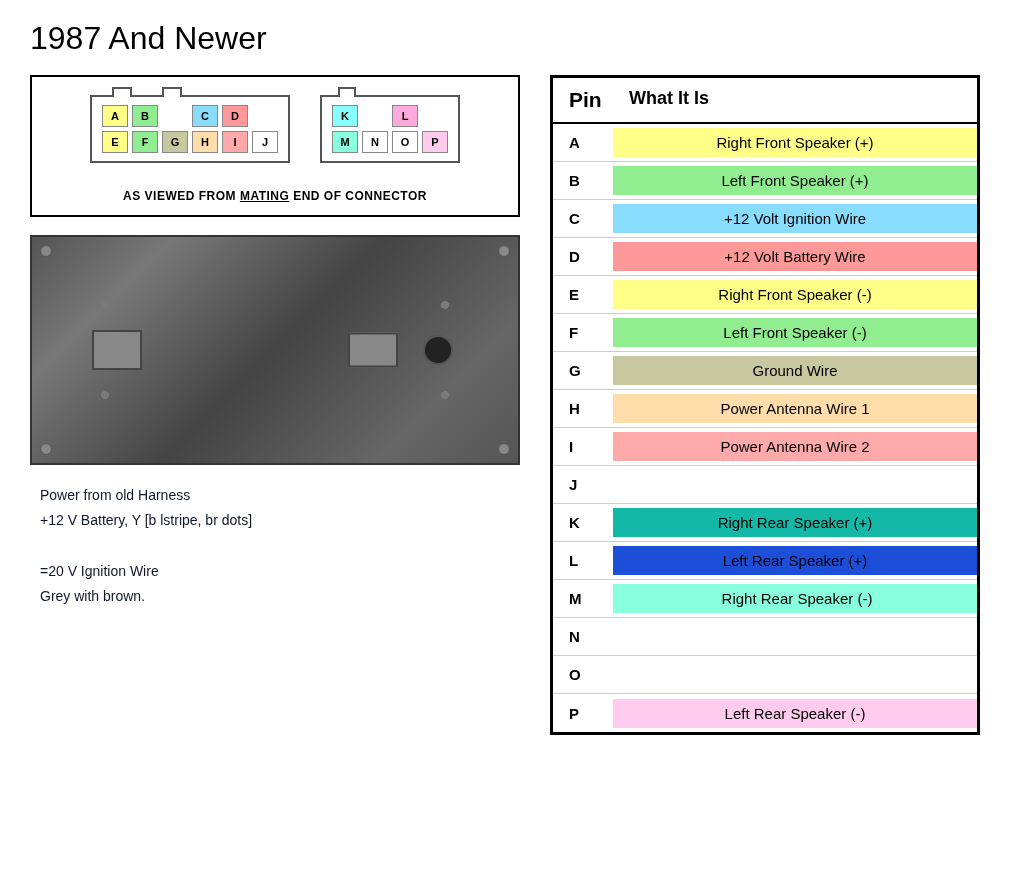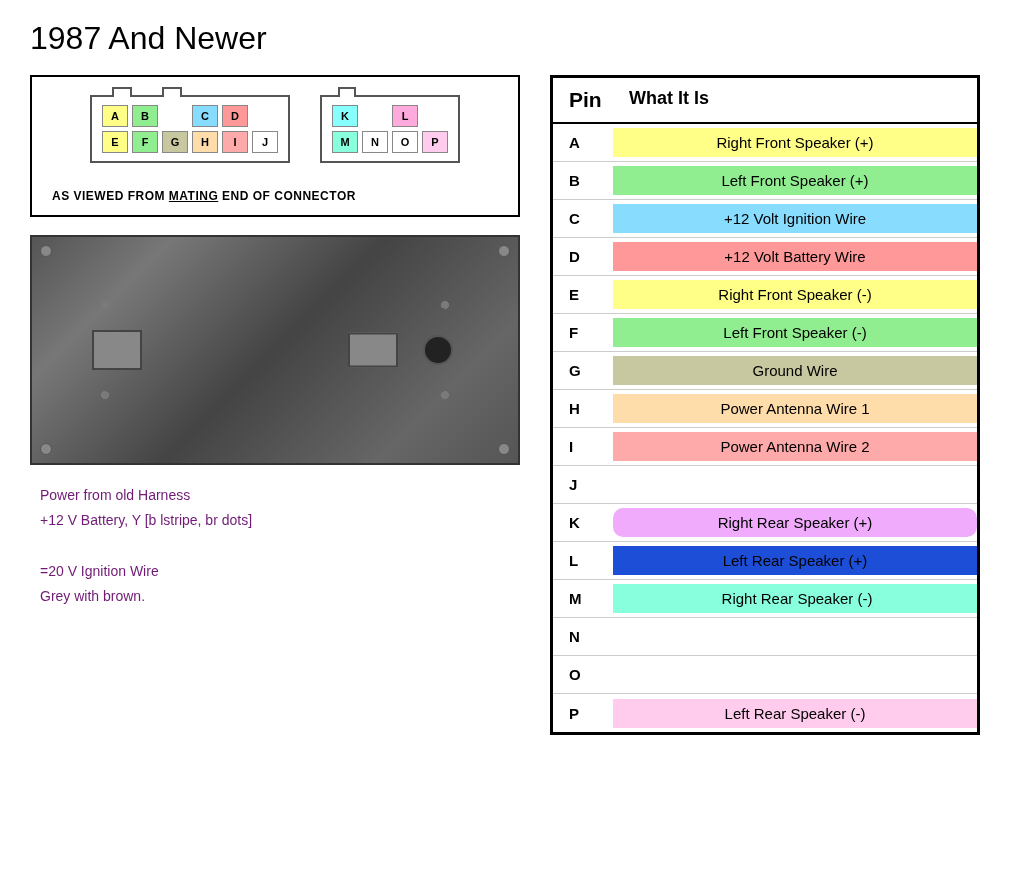--- a/index.html
+++ b/index.html
@@ -47,20 +47,21 @@
       width: 26px;
       height: 22px;
       border: 1px solid #888;
       display: flex;
       align-items: center;
       justify-content: center;
       font-size: 11px;
       font-weight: bold;
     }
     .connector-label {
+      text-align: center;
       font-size: 12px;
       margin-top: 26px;
       font-weight: bold;
       letter-spacing: 0.5px;
     }
     .connector-label u { text-decoration: underline; }
     .radio-photo {
       width: 100%;
       height: 230px;
       background: linear-gradient(135deg, #4a4a4a 0%, #6a6a6a 30%, #3a3a3a 60%, #5a5a5a 100%);
@@ -105,21 +106,21 @@
       transform: translateY(-50%);
       width: 30px;
       height: 30px;
       border-radius: 50%;
       background: #222;
       border: 2px solid #555;
     }
     .notes-text {
       font-size: 14px;
       line-height: 1.8;
-      color: #701a75;
+      color: #0f172a;
       padding-left: 10px;
     }
     
     .pin-table-container {
       flex: 0 0 430px;
       border: 3px solid #000;
       padding: 0;
     }
     .pin-table-header {
       display: flex;
@@ -276,21 +277,21 @@
         <div class="pin-row-data">
           <div class="col-pin">I</div>
           <div class="col-what" style="background-color: rgb(255, 170, 170);">Power Antenna Wire 2</div>
         </div>
         <div class="pin-row-data">
           <div class="col-pin">J</div>
           <div class="col-what" style="background-color: rgb(255, 255, 255);"></div>
         </div>
         <div class="pin-row-data">
           <div class="col-pin">K</div>
-          <div class="col-what" style="background-color: #f0abfc; border-radius: 10px;">Right Rear Speaker (+)</div>
+          <div class="col-what" style="background-color: #14b8a6;">Right Rear Speaker (+)</div>
         </div>
         <div class="pin-row-data">
           <div class="col-pin">L</div>
           <div class="col-what" style="background-color: #1d4ed8;">Left Rear Speaker (+)</div>
         </div>
         <div class="pin-row-data">
           <div class="col-pin">M</div>
           <div class="col-what" style="background-color: rgb(136, 255, 221); padding-left: 16px;">Right Rear Speaker (-)</div>
         </div>
         <div class="pin-row-data">

